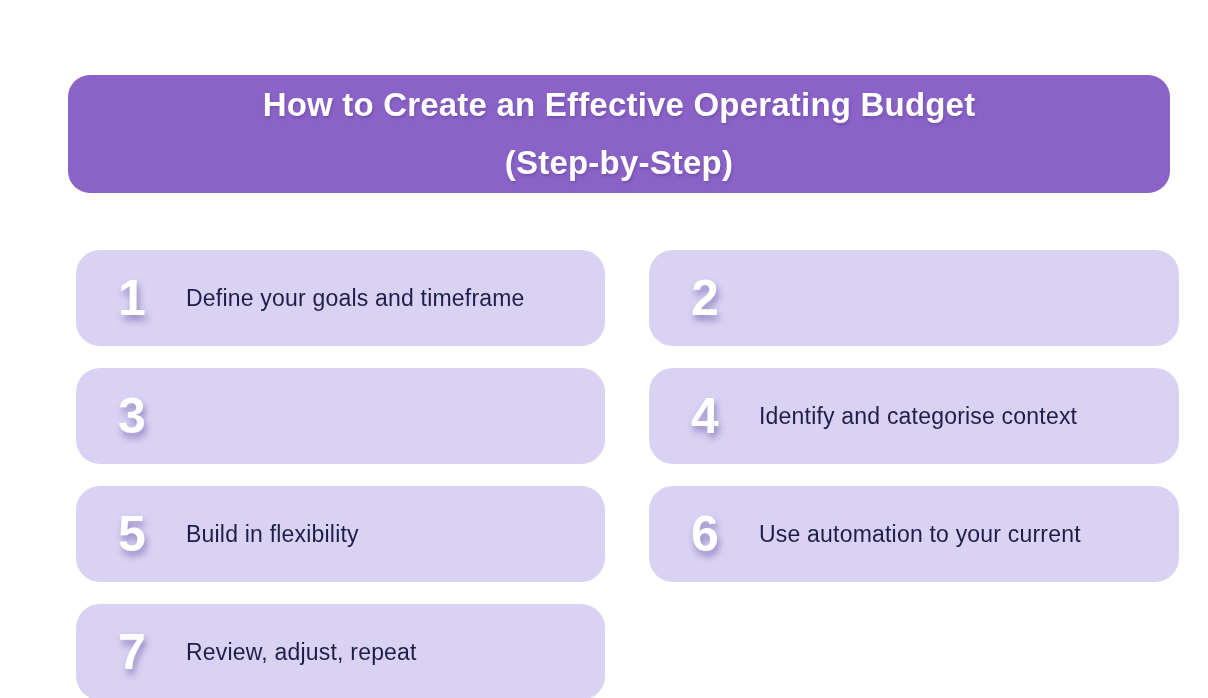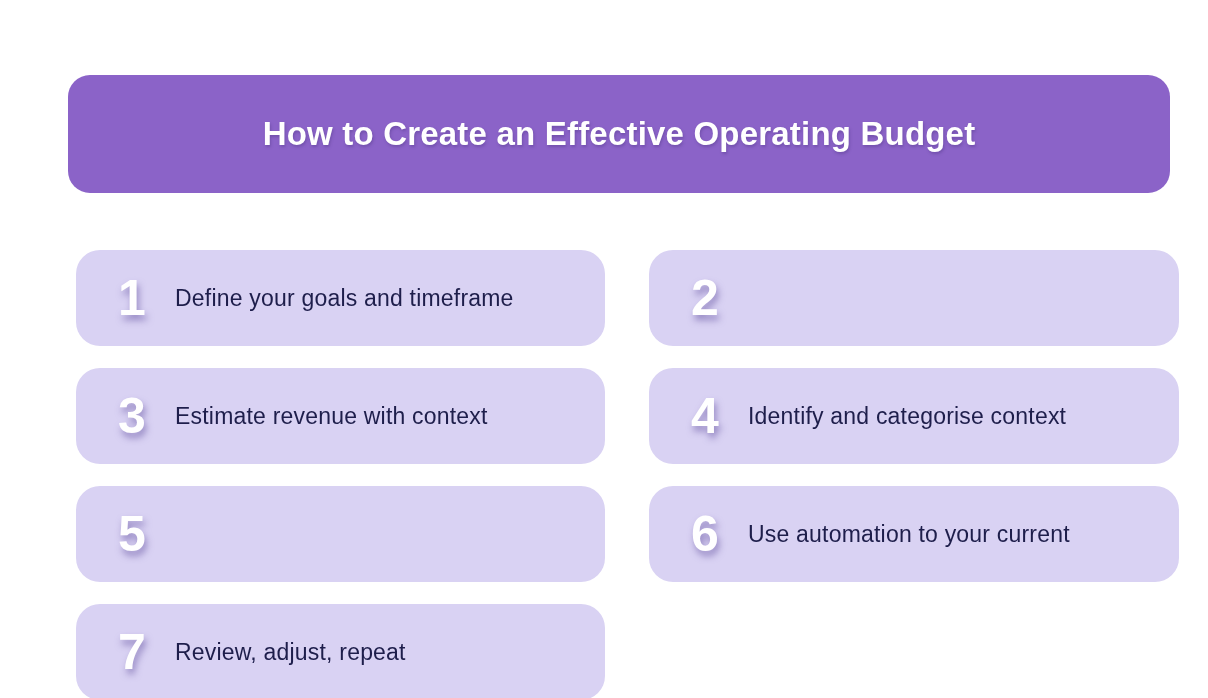--- a/index.html
+++ b/index.html
@@ -69,60 +69,61 @@
     flex: 0 0 60px;
     text-align: center;
     font-size: 50px;
     font-weight: 700;
     color: #ffffff;
     text-shadow: 2px 5px 7px rgba(111, 94, 167, 0.65);
     line-height: 1;
   }
 
   .step-label {
-    margin-left: 5px;
+    margin-left: 16px;
     font-size: 23px;
     font-weight: 400;
     color: #1E1E4B;
     letter-spacing: 0.2px;
     white-space: nowrap;
   }
 </style>
 </head>
 <body>
 
 <div class="canvas">
 
   <div class="header">
     <div class="title-line">How to Create an Effective Operating Budget</div>
+    <div class="title-line">(Step-by-Step)</div>
   </div>
 
   <div class="steps-grid">
 
     <div class="step-card">
       <div class="step-number">1</div>
       <div class="step-label">Define your goals and timeframe</div>
     </div>
 
     <div class="step-card">
       <div class="step-number">2</div>
     </div>
 
     <div class="step-card">
       <div class="step-number">3</div>
-      <div class="step-label">Estimate revenue with context</div>
     </div>
 
     <div class="step-card">
       <div class="step-number">4</div>
       <div class="step-label">Identify and categorise context</div>
     </div>
 
     <div class="step-card">
       <div class="step-number">5</div>
+      <div class="step-label">Build in flexibility</div>
     </div>
 
     <div class="step-card">
       <div class="step-number">6</div>
       <div class="step-label">Use automation to your current</div>
     </div>
 
     <div class="step-card">
       <div class="step-number">7</div>
       <div class="step-label">Review, adjust, repeat</div>

